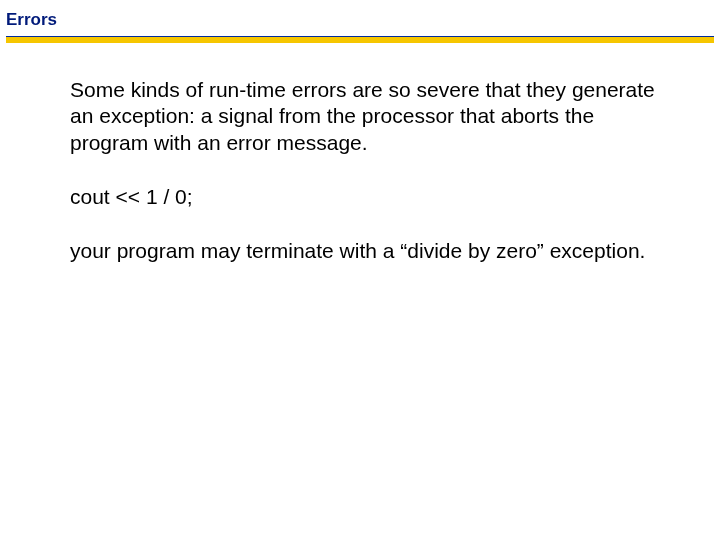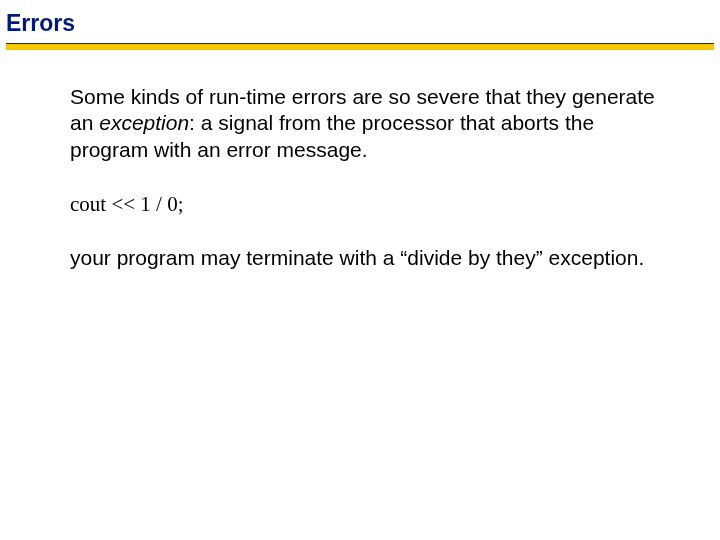--- a/index.html
+++ b/index.html
@@ -12,52 +12,51 @@
     color: #000;
   }
   .slide {
     width: 720px;
     height: 540px;
     position: relative;
     box-sizing: border-box;
   }
   .title {
     color: #001a7a;
-    font-size: 23px;
+    font-size: 17px;
     font-weight: bold;
     padding: 10px 0 6px 6px;
   }
   .rule {
     height: 6px;
     background: #f6c600;
     margin: 0 6px 0 6px;
     border-top: 1px solid #002b9f;
   }
   .body {
     padding: 34px 56px 0 70px;
     font-size: 21px;
     line-height: 1.25;
   }
   .body p {
     margin: 0 0 28px 0;
   }
   .italic {
-    font-style: italic;
   }
   .code {
-    font-family: Liberation Serif, serif;
+    font-family: Liberation Sans, sans-serif;
     font-size: 21px;
   }
 </style>
 </head>
 <body>
 
 <div class="slide">
   <div class="title">Errors</div>
   <div class="rule"></div>
   <div class="body">
     <p>
       <span>Some kinds of run-time errors are so severe that they generate an </span><span class="italic">exception</span><span>: a signal from the processor that aborts the program with an error message.</span>
     </p>
     <p class="code">cout &lt;&lt; 1 / 0;</p>
-    <p>your program may terminate with a “divide by they” exception.</p>
+    <p>your program may terminate with a “divide by zero” exception.</p>
   </div>
 </div>
 
 </body></html>

